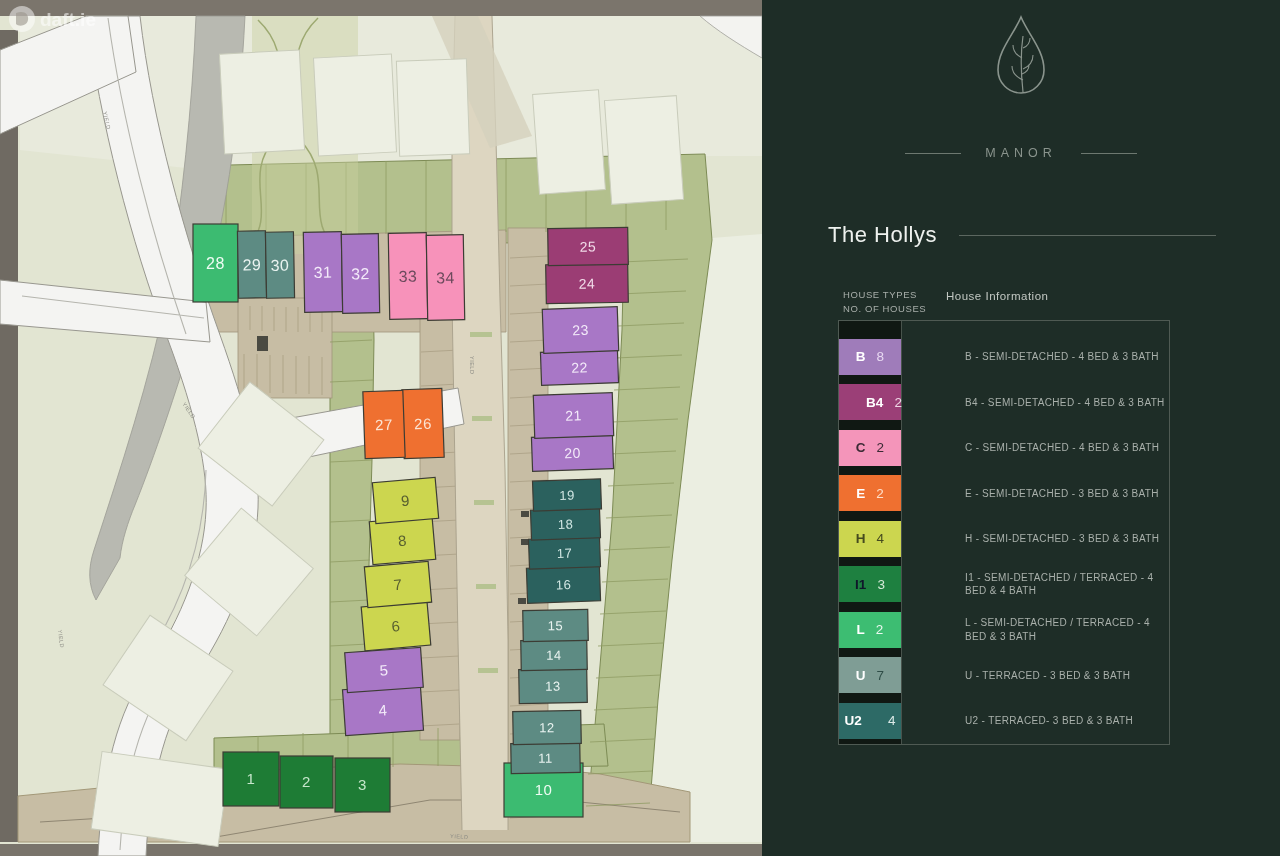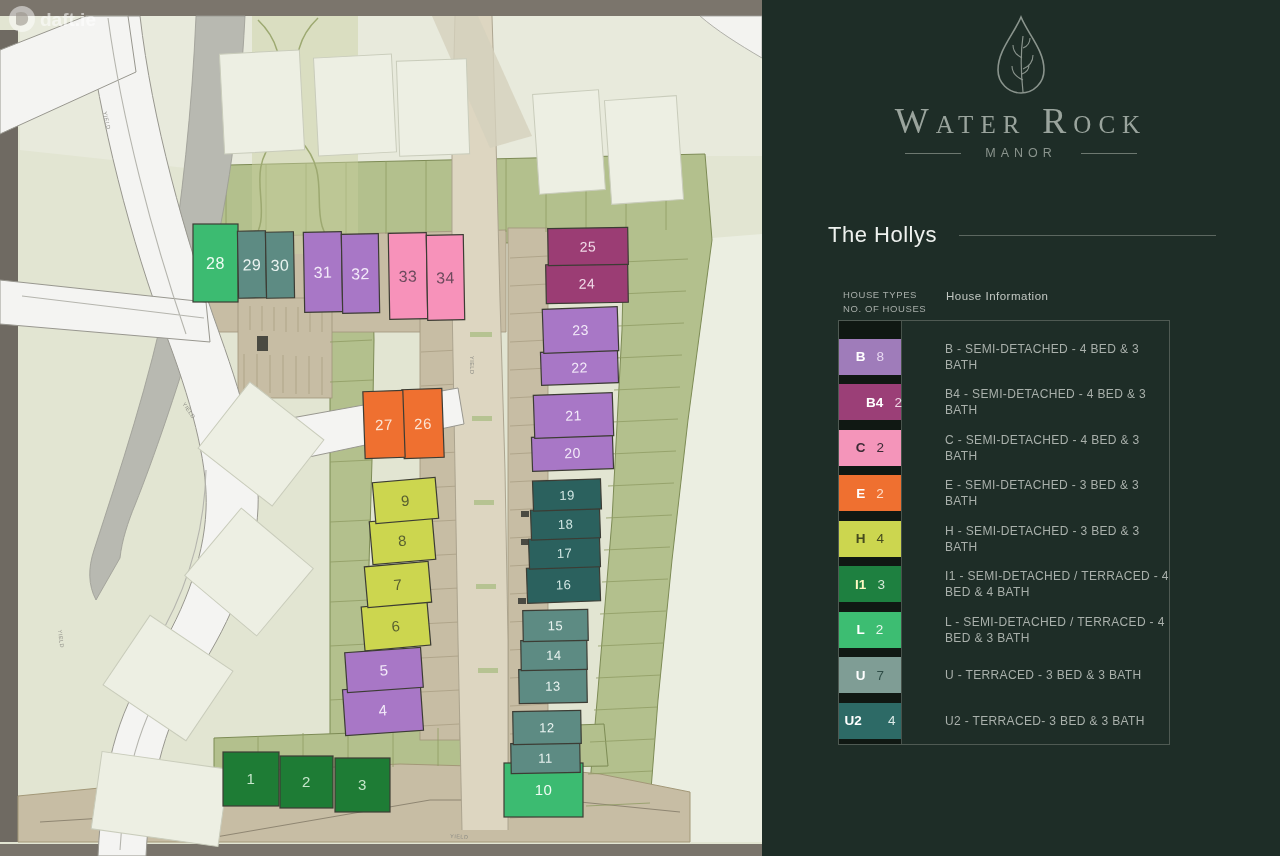--- a/index.html
+++ b/index.html
@@ -26,21 +26,21 @@
   .legend-head{position:absolute;left:81px;top:288px;font-size:9.5px;letter-spacing:.6px;
     color:#a8aeaa;line-height:1.45;text-transform:uppercase;}
   .legend-head2{position:absolute;left:184px;top:290px;font-size:11.5px;letter-spacing:.5px;color:#c3c8c3;}
   .legend-box{position:absolute;left:76px;top:320px;width:332px;height:425px;border:1px solid #4f5a53;box-sizing:border-box;}
   .swcol-bg{position:absolute;left:0;top:0;bottom:0;width:62px;background:#101813;border-right:1px solid #48534c;}
   .lrows{position:absolute;left:0;top:13px;right:0;}
   .lrow{display:flex;align-items:center;height:45.5px;}
   .sw{position:relative;width:62px;height:36px;flex:0 0 62px;display:flex;align-items:center;
       justify-content:center;gap:11px;font-size:13.5px;}
   .sw .code{font-weight:bold;}
-  .lrow .desc{margin-left:44px;width:228px;font-size:12px;letter-spacing:.35px;
+  .lrow .desc{margin-left:64px;width:228px;font-size:10px;letter-spacing:.35px;
       color:#a9b0ab;line-height:1.35;}
 </style>
 </head>
 <body>
 
 <div class="stage">
 
   <div class="map">
   <svg width="762" height="856" viewBox="0 0 762 856" xmlns="http://www.w3.org/2000/svg">
 
@@ -275,21 +275,20 @@
   <div class="panel">
 
     <div class="logo-mark">
       <svg width="70" height="92" viewBox="0 0 70 92">
         <path d="M35,5 C28,22 12,38 12,58 A23,23 0 0 0 58,58 C58,38 42,22 35,5 Z" fill="none" stroke="#8a948d" stroke-width="1.6"></path>
         <path d="M37,80 C35,62 34,44 37,24" fill="none" stroke="#8a948d" stroke-width="1.2"></path>
         <path d="M37,68 C30,65 26,60 26,54 M37,57 C44,54 47,49 47,43 M36,46 C30,43 27,38 27,33 M37,36 C42,34 44,30 44,26 M36,62 C41,60 43,57 43,53" fill="none" stroke="#8a948d" stroke-width="1.1"></path>
       </svg>
     </div>
 
-    <div class="brand-title">Water Rock</div>
 
     <div class="manor-row">
       <div class="rule"></div>
       <div class="manor-text">MANOR</div>
       <div class="rule"></div>
     </div>
 
     <div class="hollys-row">
       <div class="hollys">The Hollys</div>
       <div class="hollys-rule"></div>
@@ -334,21 +333,21 @@
           </div>
           <div class="lrow">
             <div class="sw" style="background: rgb(204, 214, 79);">
               <span class="code" style="color: rgb(69, 74, 31);">H</span>
               <span class="cnt" style="color: rgb(69, 74, 31);">4</span>
             </div>
             <div class="desc">H - SEMI-DETACHED - 3 BED &amp; 3 BATH</div>
           </div>
           <div class="lrow">
             <div class="sw" style="background: rgb(30, 128, 64);">
-              <span class="code" style="color: #fef9c3;">I1</span>
+              <span class="code" style="color: #0f172a;">I1</span>
               <span class="cnt" style="color: rgb(214, 234, 217);">3</span>
             </div>
             <div class="desc">I1 - SEMI-DETACHED / TERRACED - 4 BED &amp; 4 BATH</div>
           </div>
           <div class="lrow">
             <div class="sw" style="background: rgb(61, 189, 114);">
               <span class="code" style="color: rgb(255, 255, 255);">L</span>
               <span class="cnt" style="color: rgb(232, 247, 238);">2</span>
             </div>
             <div class="desc">L - SEMI-DETACHED / TERRACED - 4 BED &amp; 3  BATH</div>

